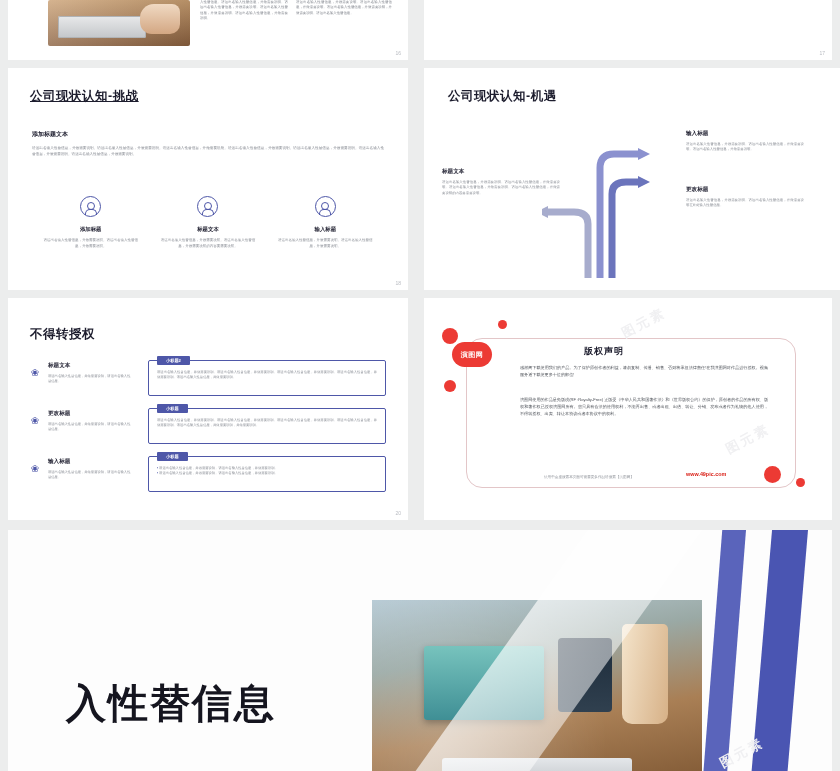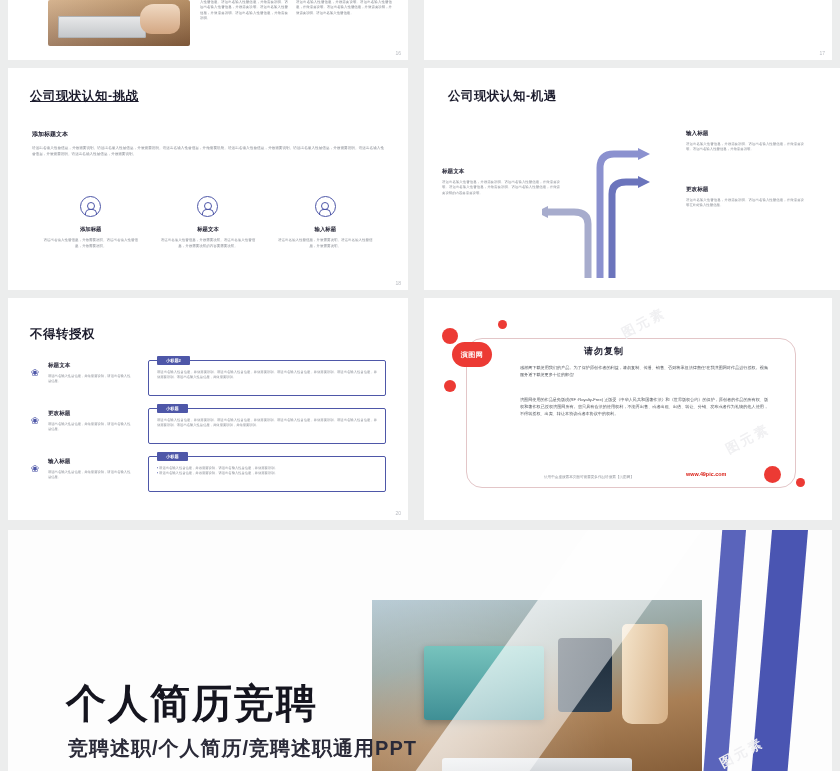--- a/index.html
+++ b/index.html
@@ -453,21 +453,21 @@
 <div class="slide" id="slide-copyright">
   <div class="cr-frame"></div>
 
   <div class="dot" style="left:18px; top:30px; width:16px; height:16px;"></div>
   <div class="dot" style="left:74px; top:22px; width:9px; height:9px;"></div>
   <div class="dot" style="left:20px; top:82px; width:12px; height:12px;"></div>
   <div class="dot" style="left:340px; top:168px; width:17px; height:17px;"></div>
   <div class="dot" style="left:372px; top:180px; width:9px; height:9px;"></div>
 
   <div class="cr-logo">演图网</div>
-  <div class="cr-title">请勿复制</div>
+  <div class="cr-title">版权声明</div>
 
   <div class="cr-para" style="left:96px; top:66px; width:248px;">感谢阁下载使用我们的产品。为了保护原创作者的利益，请勿复制、传播、销售、否则将承担法律责任!在我演图网对作品进行授权。视频服务通下载使更多十位的部位!</div>
   <div class="cr-para" style="left:96px; top:98px; width:248px;">演图网使用的作品是免版税(RF :Royalty-Free) 正版受《中华人民共和国著作法》和《世界版权公约》的保护，原创者的作品的所有权、版权和著作权已授权演图网所有。您只具有合法的使用权利，不能再出售、或者出租、出借、转让、分销、发布或者作为礼物的他人使用，不得转授权、出卖、转让本协议或者本协议中的权利。</div>
 
   <div class="cr-foot">使用中直接搜索本页面可需要更多作品请搜索【演图网】</div>
   <div class="cr-url">www.49pic.com</div>
 
   <div class="wm" style="left:196px; top:16px;">图元素</div>
   <div class="wm" style="left:300px; top:132px;">图元素</div>
 </div>
@@ -479,16 +479,15 @@
       <div class="apple-logo"></div>
       <div class="kbd-front"></div>
     </div>
     <div class="chev c3">
       <div class="ghost-apple"></div>
     </div>
     <div class="chev c2"></div>
     <div class="chev c1"></div>
   </div>
 
-  <div class="cover-title">个人简历竞聘</div>
-  <div class="cover-sub">竞聘述职/个人简历/竞聘述职通用PPT</div>
+  <div class="cover-title">入性替信息</div>
   <div class="wm" style="right:66px; bottom:28px;">图元素</div>
 </div>
 
 </body></html>

